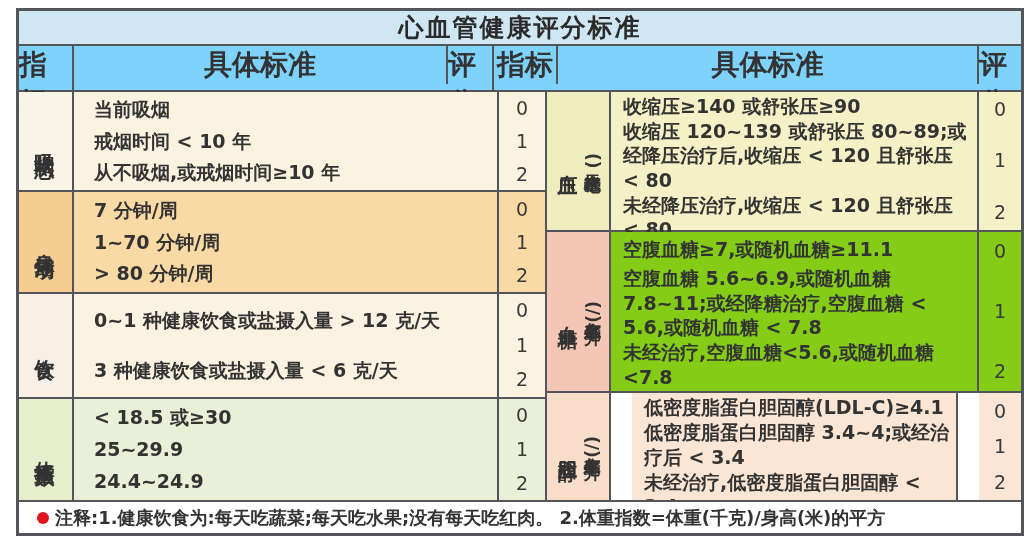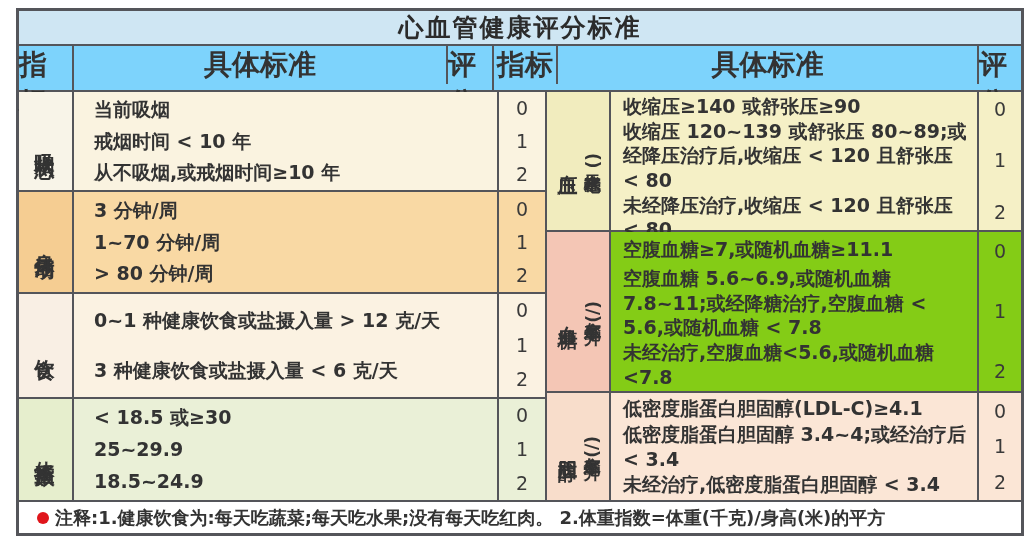--- a/index.html
+++ b/index.html
@@ -94,21 +94,21 @@
           <div class="sline">1</div>
           <div class="sline">2</div>
         </div>
       </div>
 
       <div class="group" style="flex:103 1 0;">
         <div class="ind-cell c-act-ind">
           <span class="vname">身体活动</span>
         </div>
         <div class="crit-cell c-act">
-          <div class="cline">3 分钟/周</div>
+          <div class="cline">7 分钟/周</div>
           <div class="cline">1~70 分钟/周</div>
           <div class="cline">&gt; 80 分钟/周</div>
         </div>
         <div class="score-cell c-act">
           <div class="sline">0</div>
           <div class="sline">1</div>
           <div class="sline">2</div>
         </div>
       </div>
 
@@ -127,21 +127,21 @@
         </div>
       </div>
 
       <div class="group" style="flex:105 1 0;">
         <div class="ind-cell c-bmi-ind">
           <span class="vname">体重指数</span>
         </div>
         <div class="crit-cell c-bmi">
           <div class="cline">&lt; 18.5 或≥30</div>
           <div class="cline">25~29.9</div>
-          <div class="cline">18.5~24.9</div>
+          <div class="cline">24.4~24.9</div>
         </div>
         <div class="score-cell c-bmi">
           <div class="sline">0</div>
           <div class="sline">1</div>
           <div class="sline">2</div>
         </div>
       </div>
 
     </div>
 
@@ -174,21 +174,21 @@
           <div class="cline fx2">空腹血糖 5.6~6.9,或随机血糖 7.8~11;或经降糖治疗,空腹血糖 &lt; 5.6,或随机血糖 &lt; 7.8</div>
           <div class="cline">未经治疗,空腹血糖&lt;5.6,或随机血糖&lt;7.8</div>
         </div>
         <div class="score-cell c-glu">
           <div class="sline">0</div>
           <div class="sline fx2">1</div>
           <div class="sline">2</div>
         </div>
       </div>
 
-      <div class="group" style="flex:110 1 0;">
+      <div class="group" style="flex:110 1 0;gap:21px;">
         <div class="ind-cell c-chol-ind">
           <span class="vname" style="font-size:19px;letter-spacing:1px;">胆固醇</span>
           <span class="vunit">(毫摩尔/升)</span>
         </div>
         <div class="crit-cell c-chol">
           <div class="cline">低密度脂蛋白胆固醇(LDL-C)≥4.1</div>
           <div class="cline">低密度脂蛋白胆固醇 3.4~4;或经治疗后 &lt; 3.4</div>
           <div class="cline">未经治疗,低密度脂蛋白胆固醇 &lt; 3.4</div>
         </div>
         <div class="score-cell c-chol">

